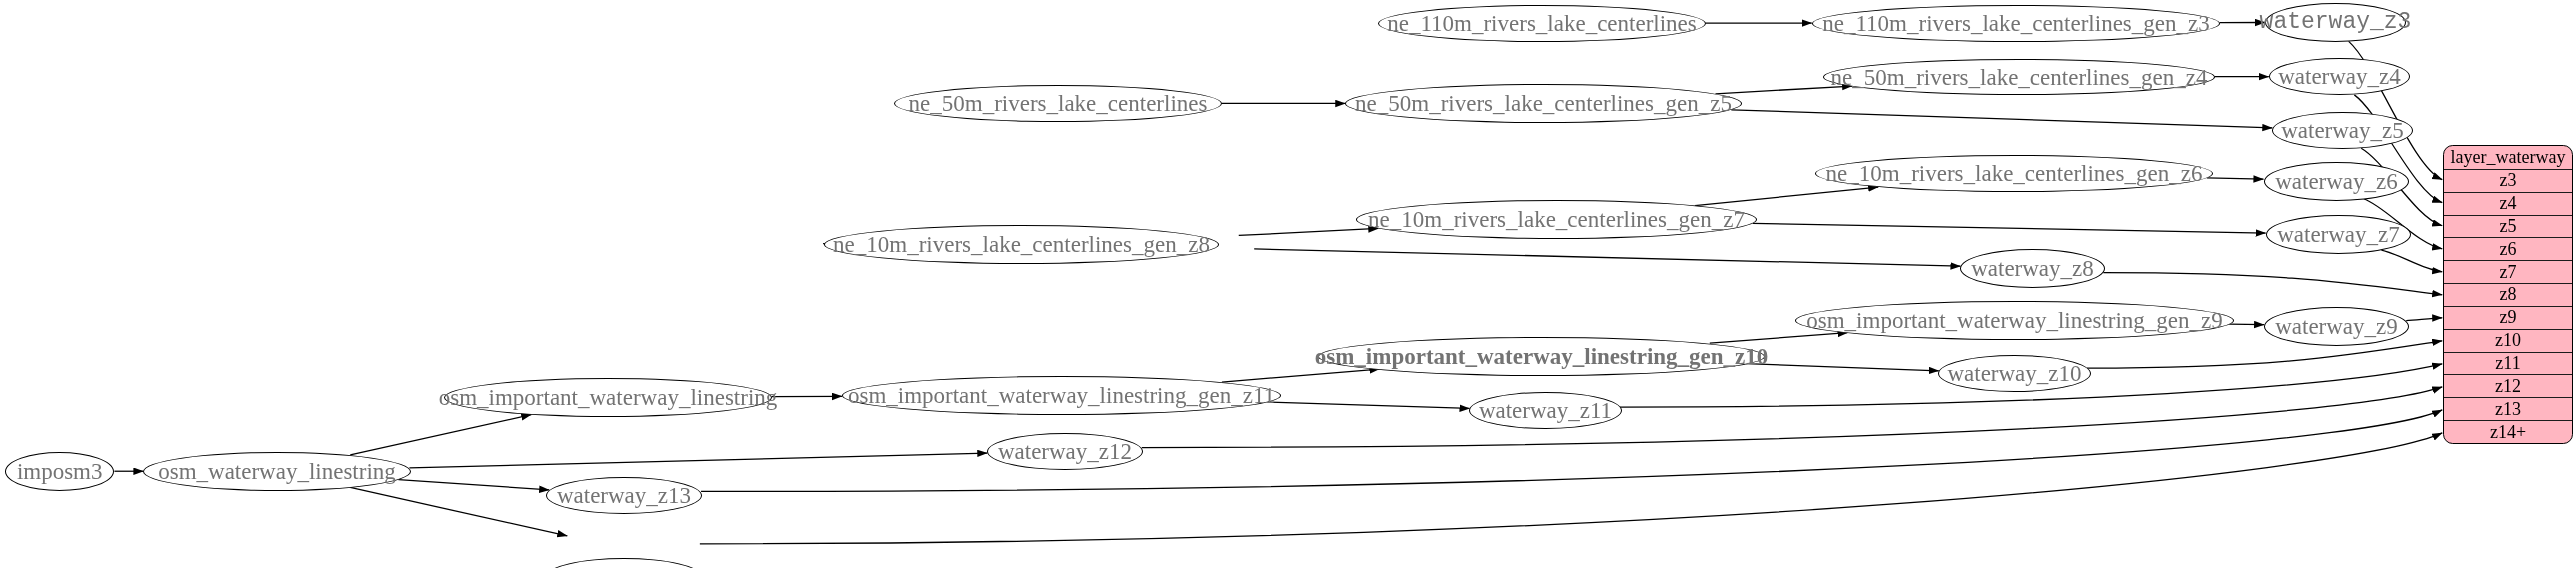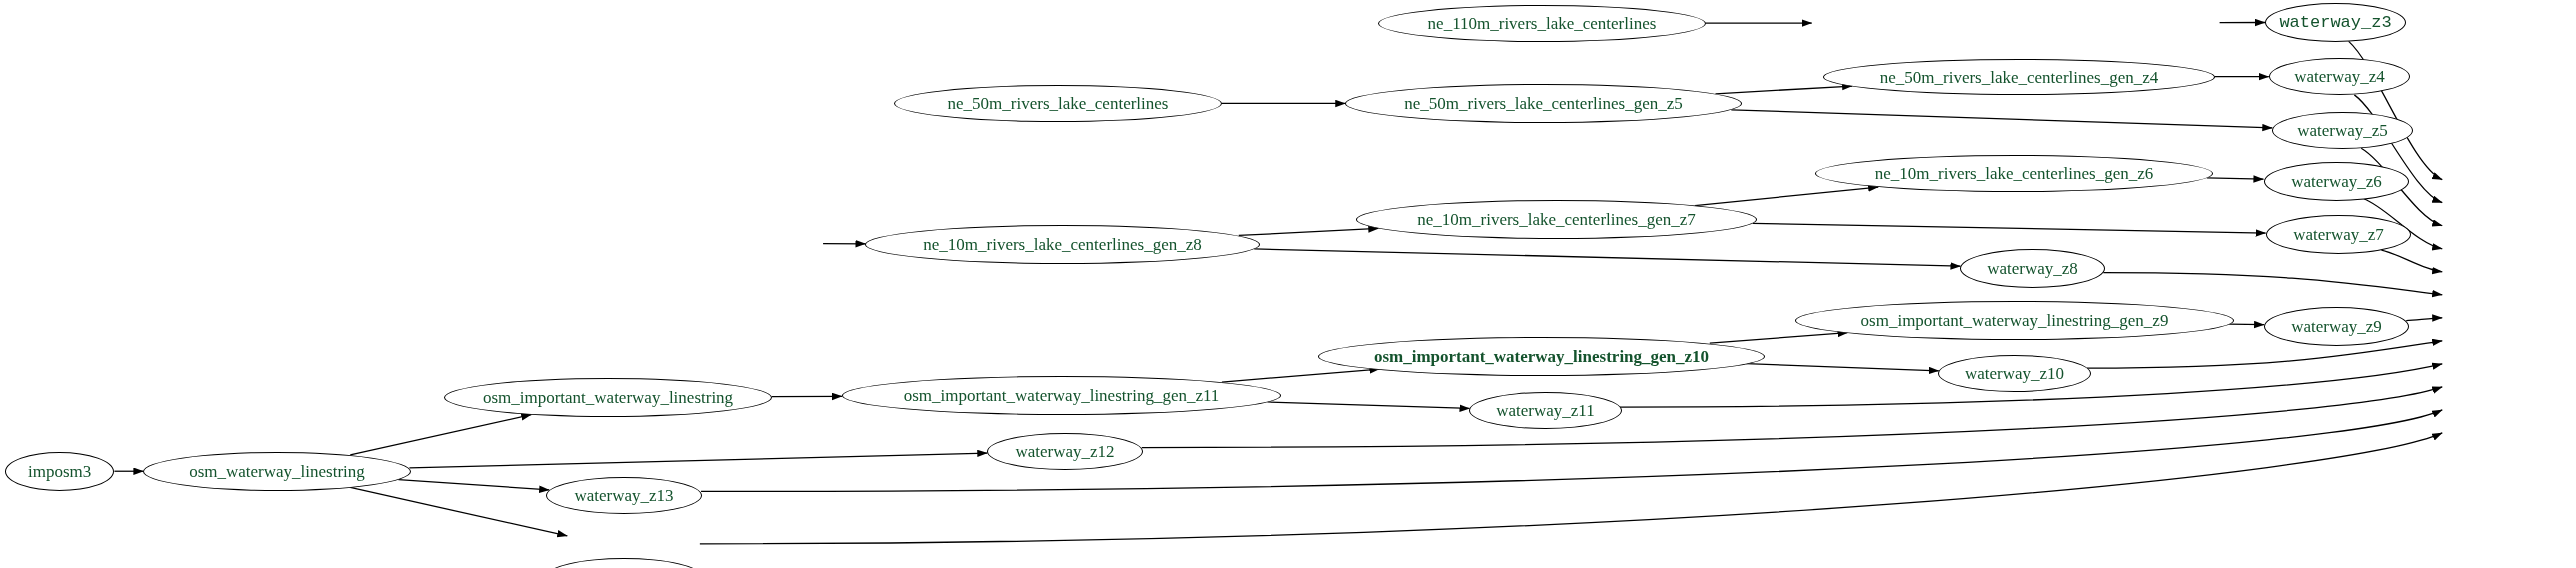--- a/index.html
+++ b/index.html
@@ -11,21 +11,21 @@
     overflow:hidden;
   }
   #edge-layer{position:absolute;left:0;top:0;width:2576px;height:568px;}
   #node-layer{position:absolute;left:0;top:0;width:100%;height:100%;}
   .node{
     position:absolute;
     display:flex;align-items:center;justify-content:center;
     background:var(--node-fill,#fff);
     border:1.3px solid var(--node-stroke,#000);
     border-radius:50%;
-    font-size:17px;line-height:1;color:#14532d;
+    font-size:23px;line-height:1;color:#737373;
     white-space:nowrap;box-sizing:border-box;
     z-index:2;
   }
   .record{
     position:absolute;
     display:flex;flex-direction:column;
     background:var(--record-fill,#ffb6c1);
     border:1.5px solid var(--record-stroke,#000);
     border-radius:9.7px;
     box-sizing:border-box;
@@ -92,35 +92,53 @@
       </g>
   </svg>
 
   <div id="node-layer">
       <div class="node" style="left: 5.2px; top: 452px; width: 109px; height: 39px;">imposm3</div>
       <div class="node" style="left: 143px; top: 452px; width: 268px; height: 39px;">osm_waterway_linestring</div>
       <div class="node" style="left: 444px; top: 378px; width: 328px; height: 39px;">osm_important_waterway_linestring</div>
       <div class="node" style="left: 842px; top: 376px; width: 439px; height: 39px;">osm_important_waterway_linestring_gen_z11</div>
       <div class="node" style="left: 1318px; top: 337px; width: 447px; height: 39px; font-weight: bold;">osm_important_waterway_linestring_gen_z10</div>
       <div class="node" style="left: 1795px; top: 301px; width: 439px; height: 39px;">osm_important_waterway_linestring_gen_z9</div>
-      <div class="node" style="left: 865px; top: 225px; width: 395px; height: 39px;">ne_10m_rivers_lake_centerlines_gen_z8</div>
+      <div class="node" style="left: 824px; top: 225px; width: 395px; height: 39px;">ne_10m_rivers_lake_centerlines_gen_z8</div>
       <div class="node" style="left: 1356px; top: 200px; width: 401px; height: 39px;">ne_10m_rivers_lake_centerlines_gen_z7</div>
       <div class="node" style="left: 1815px; top: 155px; width: 398px; height: 37px;">ne_10m_rivers_lake_centerlines_gen_z6</div>
       <div class="node" style="left: 894px; top: 85px; width: 328px; height: 37px;">ne_50m_rivers_lake_centerlines</div>
       <div class="node" style="left: 1345px; top: 84px; width: 397px; height: 39px;">ne_50m_rivers_lake_centerlines_gen_z5</div>
       <div class="node" style="left: 1823px; top: 59px; width: 392px; height: 36px;">ne_50m_rivers_lake_centerlines_gen_z4</div>
       <div class="node" style="left: 1378px; top: 4.5px; width: 328px; height: 37px;">ne_110m_rivers_lake_centerlines</div>
+      <div class="node" style="left: 1812px; top: 4.5px; width: 408px; height: 37px;">ne_110m_rivers_lake_centerlines_gen_z3</div>
       <div class="node" style="left: 2265px; top: 3px; width: 141px; height: 39px; font-family: Liberation Mono, monospace;">waterway_z3</div>
       <div class="node" style="left: 2269px; top: 58px; width: 141px; height: 37px;">waterway_z4</div>
       <div class="node" style="left: 2272px; top: 112px; width: 141px; height: 37px;">waterway_z5</div>
       <div class="node" style="left: 2264px; top: 162px; width: 145px; height: 39px;">waterway_z6</div>
       <div class="node" style="left: 2266px; top: 215px; width: 145px; height: 39px;">waterway_z7</div>
       <div class="node" style="left: 1960px; top: 249px; width: 145px; height: 39px;">waterway_z8</div>
       <div class="node" style="left: 2264px; top: 307px; width: 145px; height: 39px;">waterway_z9</div>
       <div class="node" style="left: 1938px; top: 355px; width: 153px; height: 37px;">waterway_z10</div>
       <div class="node" style="left: 1469px; top: 392px; width: 153px; height: 37px;">waterway_z11</div>
       <div class="node" style="left: 987px; top: 433px; width: 156px; height: 37px;">waterway_z12</div>
       <div class="node" style="left: 546px; top: 477px; width: 156px; height: 37px; text-align: center;">waterway_z13</div>
       <div class="node" style="left: 546px; top: 558px; width: 156px; height: 37px;">waterway_z14</div>
     </div>
 
+  <div class="record" id="record-node" style="left: 2443px; top: 145px; width: 130px; height: 299px;">
+    <div class="record-header">layer_waterway</div>
+    <div id="record-rows">
+        <div class="record-row">z3</div>
+        <div class="record-row">z4</div>
+        <div class="record-row">z5</div>
+        <div class="record-row">z6</div>
+        <div class="record-row">z7</div>
+        <div class="record-row">z8</div>
+        <div class="record-row">z9</div>
+        <div class="record-row">z10</div>
+        <div class="record-row">z11</div>
+        <div class="record-row">z12</div>
+        <div class="record-row">z13</div>
+        <div class="record-row">z14+</div>
+      </div>
+  </div>
 </div>
 
 
 </body></html>

